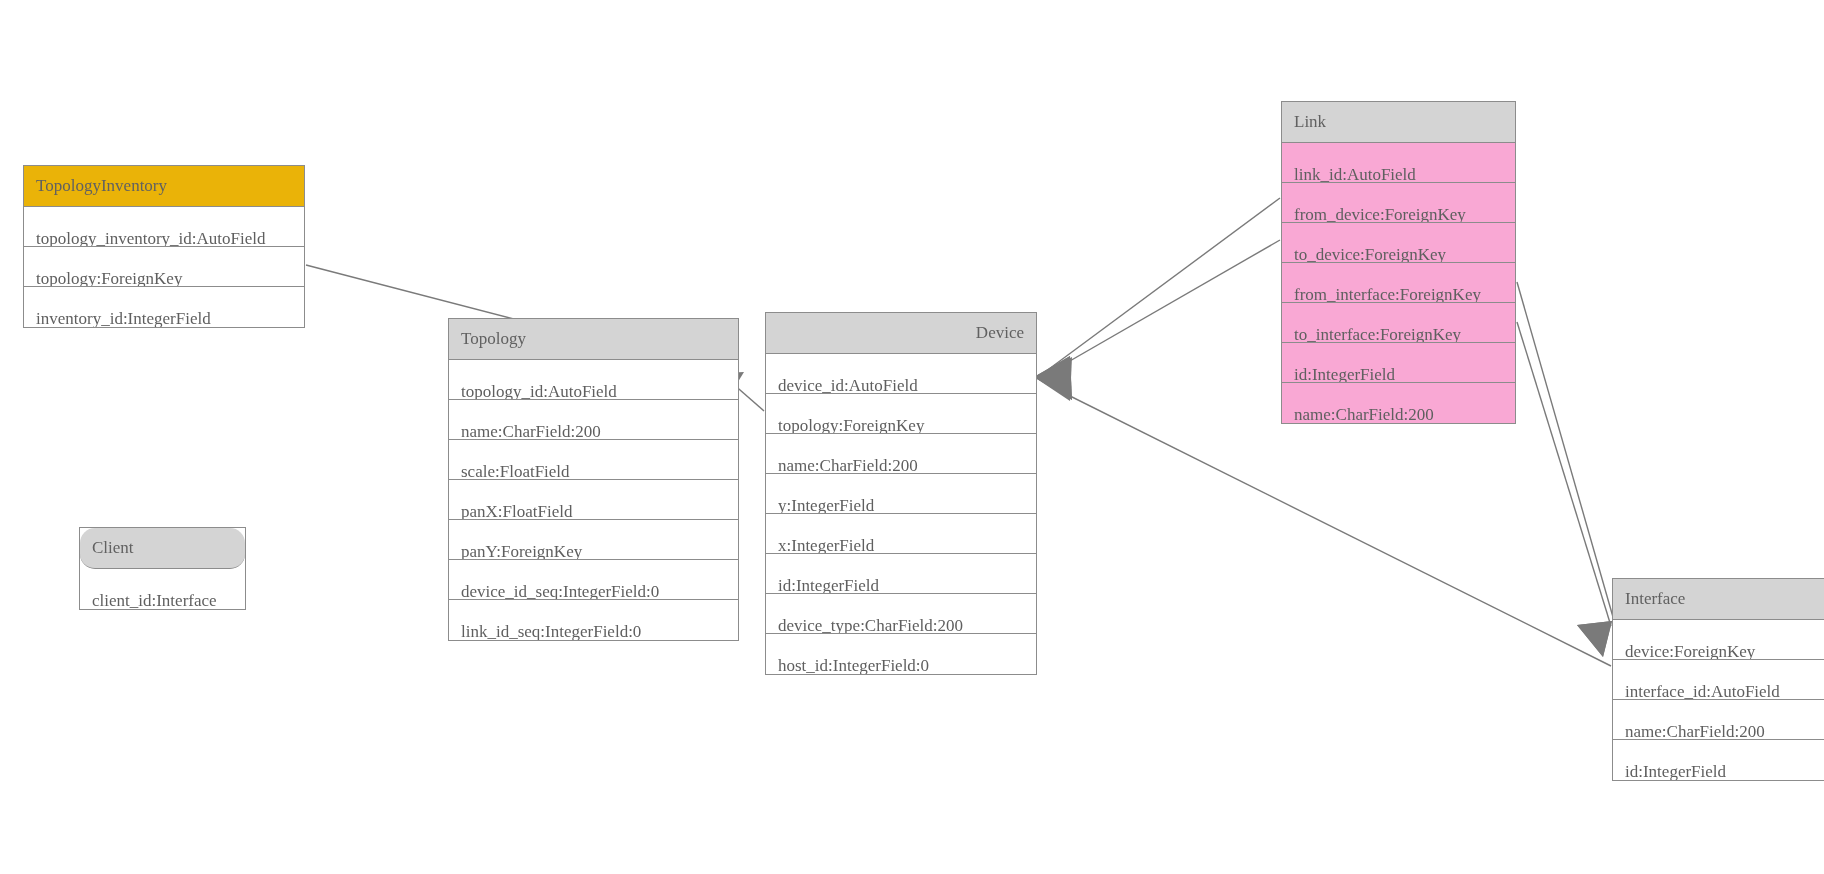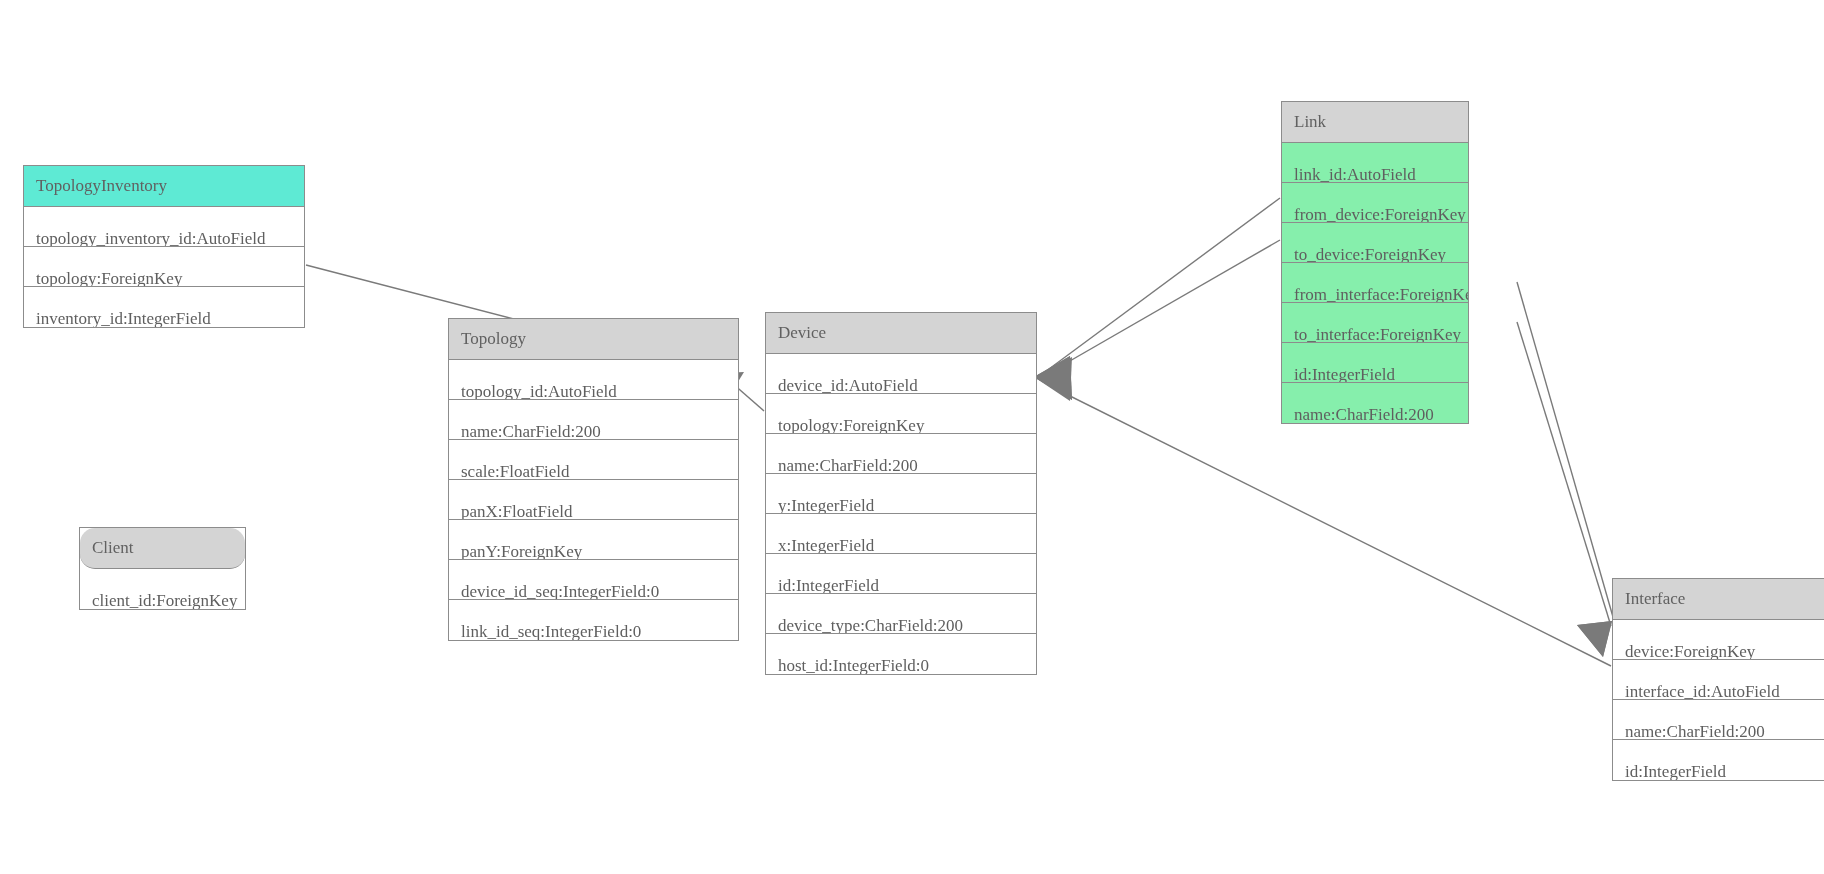--- a/index.html
+++ b/index.html
@@ -93,59 +93,59 @@
         <path d="M 1612,621 L 1577,625 L 1603,657 Z" fill="#7a7a7a" stroke="none"></path>
       </g>
       <g>
         <path d="M 1517,322 L 1611,626" stroke="#7a7a7a" stroke-width="1.4" fill="none"></path>
         <path d="M 1612,621 L 1577,625 L 1603,657 Z" fill="#7a7a7a" stroke="none"></path>
       </g>
     </svg>
 
   <div id="entities-layer">
       <div class="entity" style="left: 23px; top: 165px; width: 282px; border-color: rgb(140, 140, 140); background: rgb(255, 255, 255);">
-        <div class="entity-header" style="background: #5eead4; border-bottom-color: rgb(140, 140, 140);">TopologyInventory</div>
+        <div class="entity-header" style="background: #eab308; border-bottom-color: rgb(140, 140, 140);">TopologyInventory</div>
         <div class="entity-fields">
           <div class="entity-field" style="border-bottom-color: rgb(140, 140, 140); color: rgb(95, 95, 95);">topology_inventory_id:AutoField</div>
           <div class="entity-field" style="border-bottom-color: rgb(140, 140, 140); color: rgb(95, 95, 95);">topology:ForeignKey</div>
           <div class="entity-field" style="border-bottom-color: rgb(140, 140, 140); color: rgb(95, 95, 95);">inventory_id:IntegerField</div>
         </div>
       </div>
       <div class="entity" style="left: 79px; top: 527px; width: 167px; border-color: rgb(140, 140, 140); background: rgb(255, 255, 255);">
         <div class="entity-header" style="background: rgb(212, 212, 212); border-bottom-color: rgb(140, 140, 140); border-radius: 15px;">Client</div>
         <div class="entity-fields">
-          <div class="entity-field" style="border-bottom-color: rgb(140, 140, 140); color: rgb(95, 95, 95);">client_id:ForeignKey</div>
+          <div class="entity-field" style="border-bottom-color: rgb(140, 140, 140); color: rgb(95, 95, 95);">client_id:Interface</div>
         </div>
       </div>
       <div class="entity" style="left: 448px; top: 318px; width: 291px; border-color: rgb(140, 140, 140); background: rgb(255, 255, 255);">
         <div class="entity-header" style="background: rgb(212, 212, 212); border-bottom-color: rgb(140, 140, 140);">Topology</div>
         <div class="entity-fields">
           <div class="entity-field" style="border-bottom-color: rgb(140, 140, 140); color: rgb(95, 95, 95);">topology_id:AutoField</div>
           <div class="entity-field" style="border-bottom-color: rgb(140, 140, 140); color: rgb(95, 95, 95);">name:CharField:200</div>
           <div class="entity-field" style="border-bottom-color: rgb(140, 140, 140); color: rgb(95, 95, 95);">scale:FloatField</div>
           <div class="entity-field" style="border-bottom-color: rgb(140, 140, 140); color: rgb(95, 95, 95);">panX:FloatField</div>
           <div class="entity-field" style="border-bottom-color: rgb(140, 140, 140); color: rgb(95, 95, 95);">panY:ForeignKey</div>
           <div class="entity-field" style="border-bottom-color: rgb(140, 140, 140); color: rgb(95, 95, 95);">device_id_seq:IntegerField:0</div>
           <div class="entity-field" style="border-bottom-color: rgb(140, 140, 140); color: rgb(95, 95, 95);">link_id_seq:IntegerField:0</div>
         </div>
       </div>
       <div class="entity" style="left: 765px; top: 312px; width: 272px; border-color: rgb(140, 140, 140); background: rgb(255, 255, 255);">
-        <div class="entity-header" style="background: rgb(212, 212, 212); border-bottom-color: rgb(140, 140, 140);">Device</div>
+        <div class="entity-header" style="background: rgb(212, 212, 212); border-bottom-color: rgb(140, 140, 140); text-align: right;">Device</div>
         <div class="entity-fields">
           <div class="entity-field" style="border-bottom-color: rgb(140, 140, 140); color: rgb(95, 95, 95);">device_id:AutoField</div>
           <div class="entity-field" style="border-bottom-color: rgb(140, 140, 140); color: rgb(95, 95, 95);">topology:ForeignKey</div>
           <div class="entity-field" style="border-bottom-color: rgb(140, 140, 140); color: rgb(95, 95, 95);">name:CharField:200</div>
           <div class="entity-field" style="border-bottom-color: rgb(140, 140, 140); color: rgb(95, 95, 95);">y:IntegerField</div>
           <div class="entity-field" style="border-bottom-color: rgb(140, 140, 140); color: rgb(95, 95, 95);">x:IntegerField</div>
           <div class="entity-field" style="border-bottom-color: rgb(140, 140, 140); color: rgb(95, 95, 95);">id:IntegerField</div>
           <div class="entity-field" style="border-bottom-color: rgb(140, 140, 140); color: rgb(95, 95, 95);">device_type:CharField:200</div>
           <div class="entity-field" style="border-bottom-color: rgb(140, 140, 140); color: rgb(95, 95, 95);">host_id:IntegerField:0</div>
         </div>
       </div>
-      <div class="entity" style="left: 1281px; top: 101px; width: 188px; border-color: rgb(140, 140, 140); background: #86efac;">
+      <div class="entity" style="left: 1281px; top: 101px; width: 235px; border-color: rgb(140, 140, 140); background: #f9a8d4;">
         <div class="entity-header" style="background: rgb(212, 212, 212); border-bottom-color: rgb(140, 140, 140);">Link</div>
         <div class="entity-fields">
           <div class="entity-field" style="border-bottom-color: rgb(140, 140, 140); color: rgb(95, 95, 95);">link_id:AutoField</div>
           <div class="entity-field" style="border-bottom-color: rgb(140, 140, 140); color: rgb(95, 95, 95);">from_device:ForeignKey</div>
           <div class="entity-field" style="border-bottom-color: rgb(140, 140, 140); color: rgb(95, 95, 95);">to_device:ForeignKey</div>
           <div class="entity-field" style="border-bottom-color: rgb(140, 140, 140); color: rgb(95, 95, 95);">from_interface:ForeignKey</div>
           <div class="entity-field" style="border-bottom-color: rgb(140, 140, 140); color: rgb(95, 95, 95);">to_interface:ForeignKey</div>
           <div class="entity-field" style="border-bottom-color: rgb(140, 140, 140); color: rgb(95, 95, 95);">id:IntegerField</div>
           <div class="entity-field" style="border-bottom-color: rgb(140, 140, 140); color: rgb(95, 95, 95);">name:CharField:200</div>
         </div>

